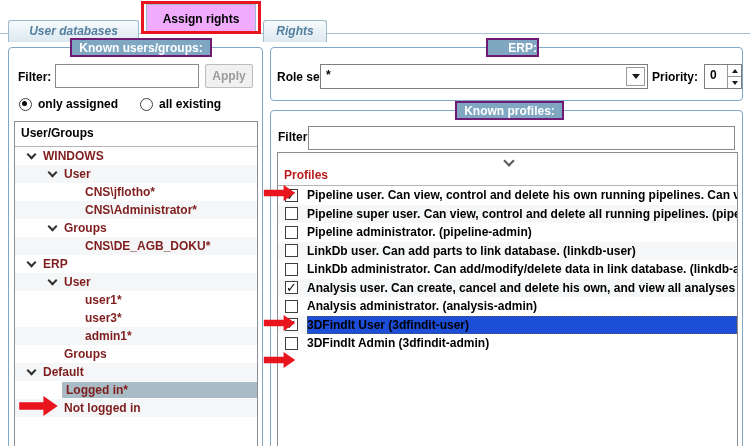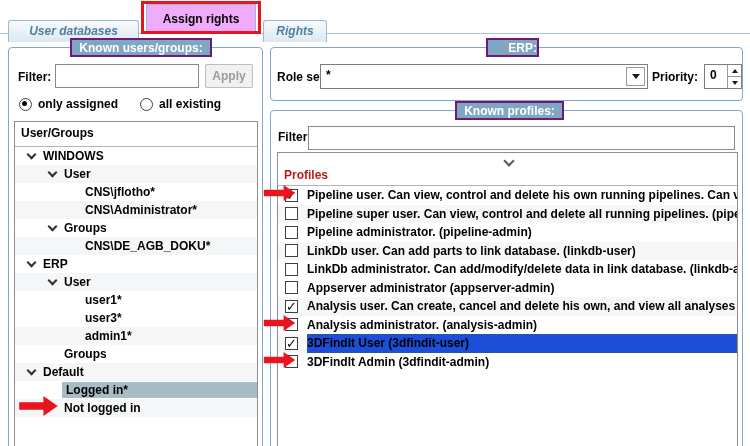--- a/index.html
+++ b/index.html
@@ -43,21 +43,21 @@
   
   #treeBox{position:absolute;left:14px;top:121px;width:244px;height:332px;border:1px solid #8a8f96;
     box-sizing:border-box;background:#fff;overflow:hidden;}
   .theader{height:24px;line-height:22px;padding-left:6px;border-bottom:1px solid #b5b5b5;color:#000;}
   .trow{height:18px;display:flex;align-items:center;white-space:nowrap;}
   .trow.alt{background:#f4f6f7;}
   .chev{width:16px;display:inline-flex;justify-content:center;align-items:center;flex:0 0 auto;}
   .chev::after{content:"";width:5px;height:5px;border-right:2px solid #2f2f2f;border-bottom:2px solid #2f2f2f;
     transform:rotate(45deg);margin-top:-3px;}
   .chev.empty::after{display:none;}
-  .tlabel{margin-left:4px;color:#000000;}
+  .tlabel{margin-left:4px;color:#7f1d1d;}
   .trow.sel .tlabel{flex:1;background:#a9bcc6;margin-left:2px;padding:1px 2px 1px 4px;}
   
   #lblRoleSet{left:277px;top:70px;}
   .combo{position:absolute;left:320px;top:64px;width:328px;height:25px;border:1px solid #7d7d7d;
     background:#fff;box-sizing:border-box;}
   .combo .val{position:absolute;left:5px;top:3px;color:#000;}
   .combo .dropbtn{position:absolute;right:2px;top:2px;width:19px;height:19px;border:1px solid #9a9a9a;
     background:#fdfdfd;display:flex;align-items:center;justify-content:center;box-sizing:border-box;}
   .tri-down{width:0;height:0;border-left:4px solid transparent;border-right:4px solid transparent;border-top:5px solid #1a1a1a;}
   .tri-up{width:0;height:0;border-left:3px solid transparent;border-right:3px solid transparent;border-bottom:4px solid #1a1a1a;}
@@ -220,24 +220,20 @@
         <span class="plabel">Pipeline administrator. (pipeline-admin)</span>
       </div>
       <div class="prow alt">
         <span class="cb"></span>
         <span class="plabel">LinkDb user. Can add parts to link database. (linkdb-user)</span>
       </div>
       <div class="prow">
         <span class="cb"></span>
         <span class="plabel">LinkDb administrator. Can add/modify/delete data in link database. (linkdb-a...</span>
       </div>
-      <div class="prow">
-        <span class="cb"></span>
-        <span class="plabel">Appserver administrator (appserver-admin)</span>
-      </div>
       <div class="prow alt">
         <span class="cb on"></span>
         <span class="plabel">Analysis user. Can create, cancel and delete his own, and view all analyses (a...</span>
       </div>
       <div class="prow">
         <span class="cb"></span>
         <span class="plabel">Analysis administrator. (analysis-admin)</span>
       </div>
       <div class="prow alt sel">
         <span class="cb on"></span>

